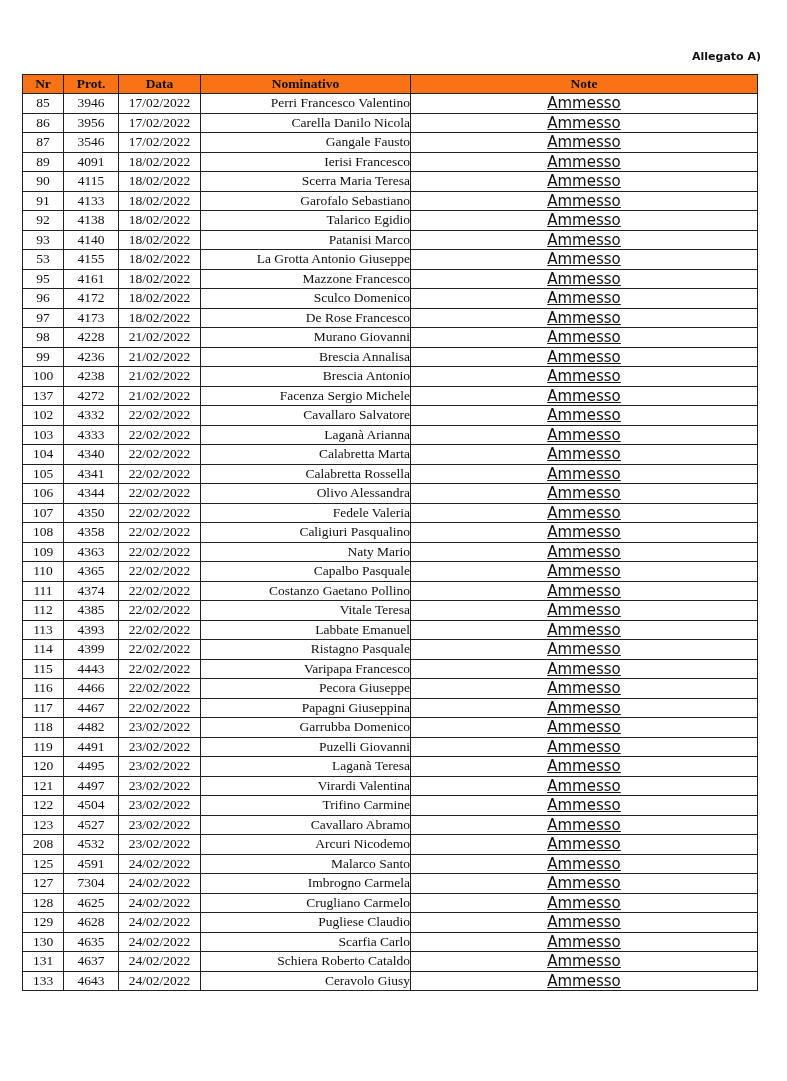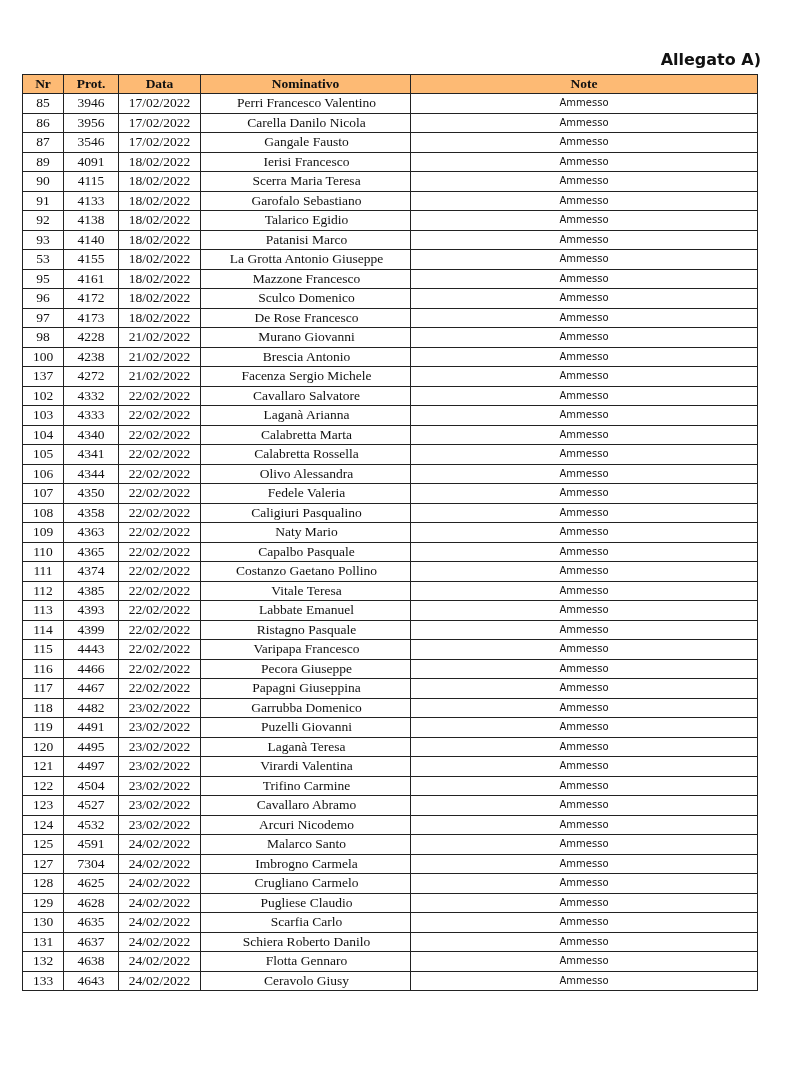--- a/index.html
+++ b/index.html
@@ -1,30 +1,30 @@
 <!DOCTYPE html>
 <html><head>
 <meta charset="utf-8">
 <style>
   html, body { margin: 0; padding: 0; background: #ffffff; }
   body { width: 787px; height: 1081px; position: relative; overflow: hidden; }
   .title {
     position: absolute; right: 26px; top: 50px;
-    font-family: "DejaVu Sans", sans-serif; font-weight: bold; font-size: 16px; color: #111; margin-left: 32px;
+    font-family: "DejaVu Sans", sans-serif; font-weight: bold; font-size: 11px; color: #111; margin-left: 32px;
   }
   table {
     position: absolute; left: 22px; top: 74px; width: 736px;
     border-collapse: collapse; table-layout: fixed;
     font-family: "Liberation Serif", serif; font-size: 13.5px; color: #111;
   }
   th, td { border: 1px solid #222; height: 18.5px; padding: 0; line-height: 18px; white-space: nowrap; overflow: hidden; }
-  th { background: #fdba74; font-weight: bold; text-align: center; height: 18px; }
+  th { background: #f97316; font-weight: bold; text-align: center; height: 18px; }
   td { text-align: center; }
-  td.name { text-align: center; padding-left: 2px; }
-  td.note { font-family: "DejaVu Sans", sans-serif; font-size: 10px; }
+  td.name { text-align: right; padding-left: 2px; }
+  td.note { font-family: "DejaVu Sans", sans-serif; font-size: 15px; text-decoration: underline; }
   col.c1 { width: 41px; } col.c2 { width: 55px; } col.c3 { width: 82px; } col.c4 { width: 210px; } col.c5 { width: auto; }
 </style>
 </head>
 <body>
 
 <div class="title">Allegato A)</div>
 
 <table>
   <colgroup>
       <col class="c1">
@@ -128,20 +128,27 @@
         <td class="note">Ammesso</td>
       </tr>
       <tr>
         <td>98</td>
         <td>4228</td>
         <td>21/02/2022</td>
         <td class="name">Murano Giovanni</td>
         <td class="note">Ammesso</td>
       </tr>
       <tr>
+        <td>99</td>
+        <td>4236</td>
+        <td>21/02/2022</td>
+        <td class="name">Brescia Annalisa</td>
+        <td class="note">Ammesso</td>
+      </tr>
+      <tr>
         <td>100</td>
         <td>4238</td>
         <td>21/02/2022</td>
         <td class="name">Brescia Antonio</td>
         <td class="note">Ammesso</td>
       </tr>
       <tr>
         <td>137</td>
         <td>4272</td>
         <td>21/02/2022</td>
@@ -296,21 +303,21 @@
         <td class="note">Ammesso</td>
       </tr>
       <tr>
         <td>123</td>
         <td>4527</td>
         <td>23/02/2022</td>
         <td class="name">Cavallaro Abramo</td>
         <td class="note">Ammesso</td>
       </tr>
       <tr>
-        <td>124</td>
+        <td>208</td>
         <td>4532</td>
         <td>23/02/2022</td>
         <td class="name">Arcuri Nicodemo</td>
         <td class="note">Ammesso</td>
       </tr>
       <tr>
         <td>125</td>
         <td>4591</td>
         <td>24/02/2022</td>
         <td class="name">Malarco Santo</td>
@@ -341,28 +348,21 @@
         <td>130</td>
         <td>4635</td>
         <td>24/02/2022</td>
         <td class="name">Scarfia Carlo</td>
         <td class="note">Ammesso</td>
       </tr>
       <tr>
         <td>131</td>
         <td>4637</td>
         <td>24/02/2022</td>
-        <td class="name">Schiera Roberto Danilo</td>
-        <td class="note">Ammesso</td>
-      </tr>
-      <tr>
-        <td>132</td>
-        <td>4638</td>
-        <td>24/02/2022</td>
-        <td class="name">Flotta Gennaro</td>
+        <td class="name">Schiera Roberto Cataldo</td>
         <td class="note">Ammesso</td>
       </tr>
       <tr>
         <td>133</td>
         <td>4643</td>
         <td>24/02/2022</td>
         <td class="name">Ceravolo Giusy</td>
         <td class="note">Ammesso</td>
       </tr>
     </tbody>

